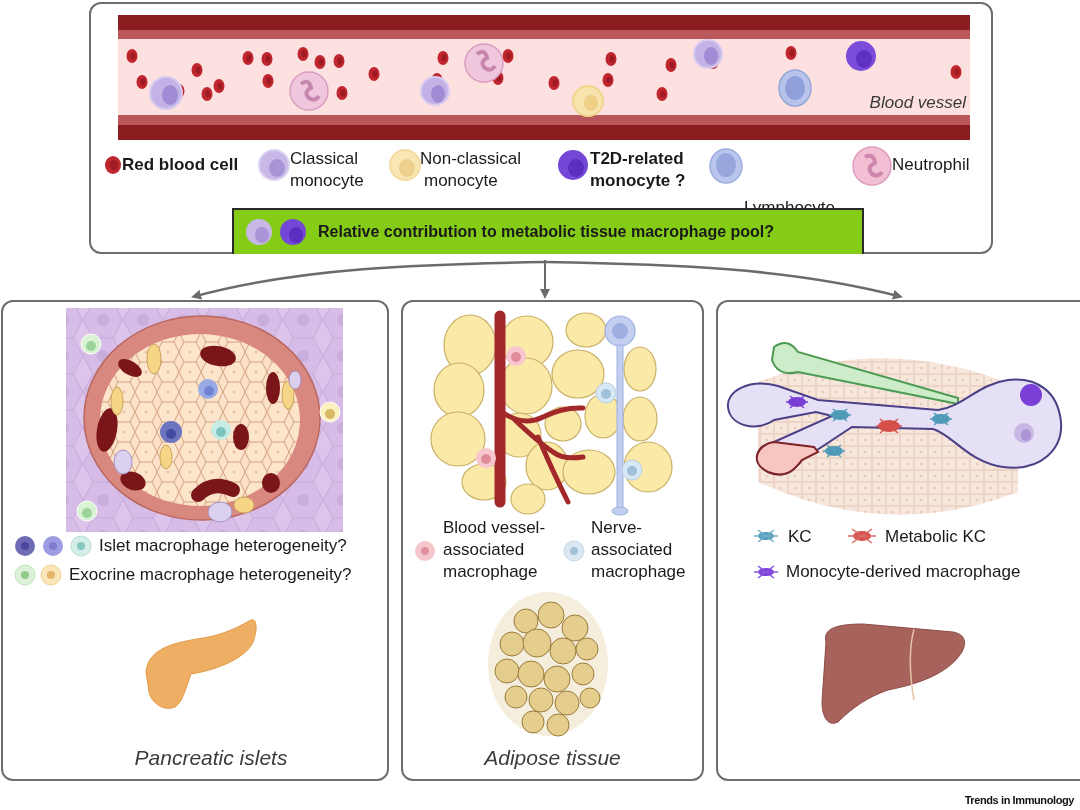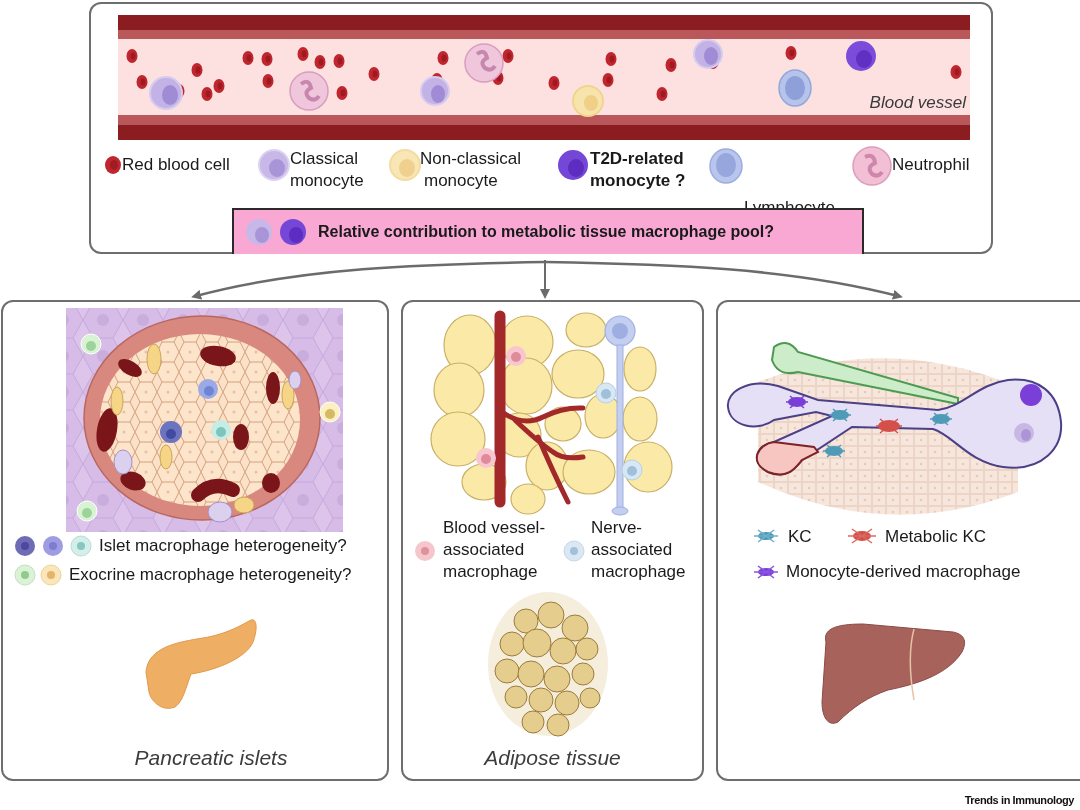--- a/index.html
+++ b/index.html
@@ -164,21 +164,21 @@
         <ellipse cx="773" cy="55" rx="8" ry="9" fill="#5f30c2"></ellipse>
       </g>
     <text x="875" y="104" text-anchor="end" font-family="Liberation Sans, sans-serif" font-style="italic" font-size="17" fill="#3a3a3a">Blood vessel</text>
   </svg>
 
   <div>
     <svg class="abs" style="left:12px; top:151px;" width="20" height="20">
         <ellipse cx="10" cy="10" rx="8" ry="9" fill="#c0262e"></ellipse>
         <ellipse cx="11" cy="10" rx="4" ry="5" fill="#a01c24"></ellipse>
       </svg>
-    <span class="lbl" style="left:31px; top:150px;">Red blood cell</span>
+    <span class="lbl" style="left:31px; top:150px;font-weight:bold;">Red blood cell</span>
 
     <svg class="abs" style="left:166px; top:143px;" width="34" height="36">
         <circle cx="17" cy="18" r="15" fill="#c7b8e8" stroke="#dcd2f2" stroke-width="2"></circle>
         <ellipse cx="20" cy="21" rx="8" ry="9" fill="#a895d8"></ellipse>
       </svg>
     <span class="lbl" style="left:199px; top:144px;">Classical</span>
     <span class="lbl" style="left:199px; top:166px;">monocyte</span>
 
     <svg class="abs" style="left:297px; top:143px;" width="34" height="36">
         <circle cx="17" cy="18" r="15" fill="#f8e6b4" stroke="#f3dca0" stroke-width="2"></circle>
@@ -200,21 +200,21 @@
       </svg>
     <span class="lbl" style="left:653px; top:150px;margin-top:43px;">Lymphocyte</span>
 
     <svg class="abs" style="left:761px; top:141px;" width="40" height="42">
         <circle cx="20" cy="21" r="19" fill="#f2bfd5" stroke="#dc9cbd" stroke-width="1.5"></circle>
         <path d="M13 12 q9 -4 10 6 q-9 4 -3 11 q6 4 10 -2" stroke="#cf86ac" stroke-width="4" fill="none"></path>
       </svg>
     <span class="lbl" style="left:801px; top:150px;">Neutrophil</span>
   </div>
 
-  <div class="abs" style="left:141px; top:204px; width:632px; height:46px; border:2px solid #2a2a2a; border-bottom:none; box-sizing:border-box; background:#f9a8d4;">
+  <div class="abs" style="left:141px; top:204px; width:632px; height:46px; border:2px solid #2a2a2a; border-bottom:none; box-sizing:border-box; background:#84cc16;">
     <svg class="abs" style="left:10px; top:6px;" width="30" height="32">
         <circle cx="15" cy="16" r="13" fill="#c7b8e8"></circle>
         <ellipse cx="18" cy="19" rx="7" ry="8" fill="#a895d8"></ellipse>
       </svg>
     <svg class="abs" style="left:44px; top:6px;" width="30" height="32">
         <circle cx="15" cy="16" r="13" fill="#7547d6"></circle>
         <ellipse cx="18" cy="19" rx="7" ry="8" fill="#5c2dc0"></ellipse>
       </svg>
     <span class="lbl bold" style="left:84px; top:11px; font-size:16px;">Relative contribution to metabolic tissue macrophage pool?</span>
   </div>

